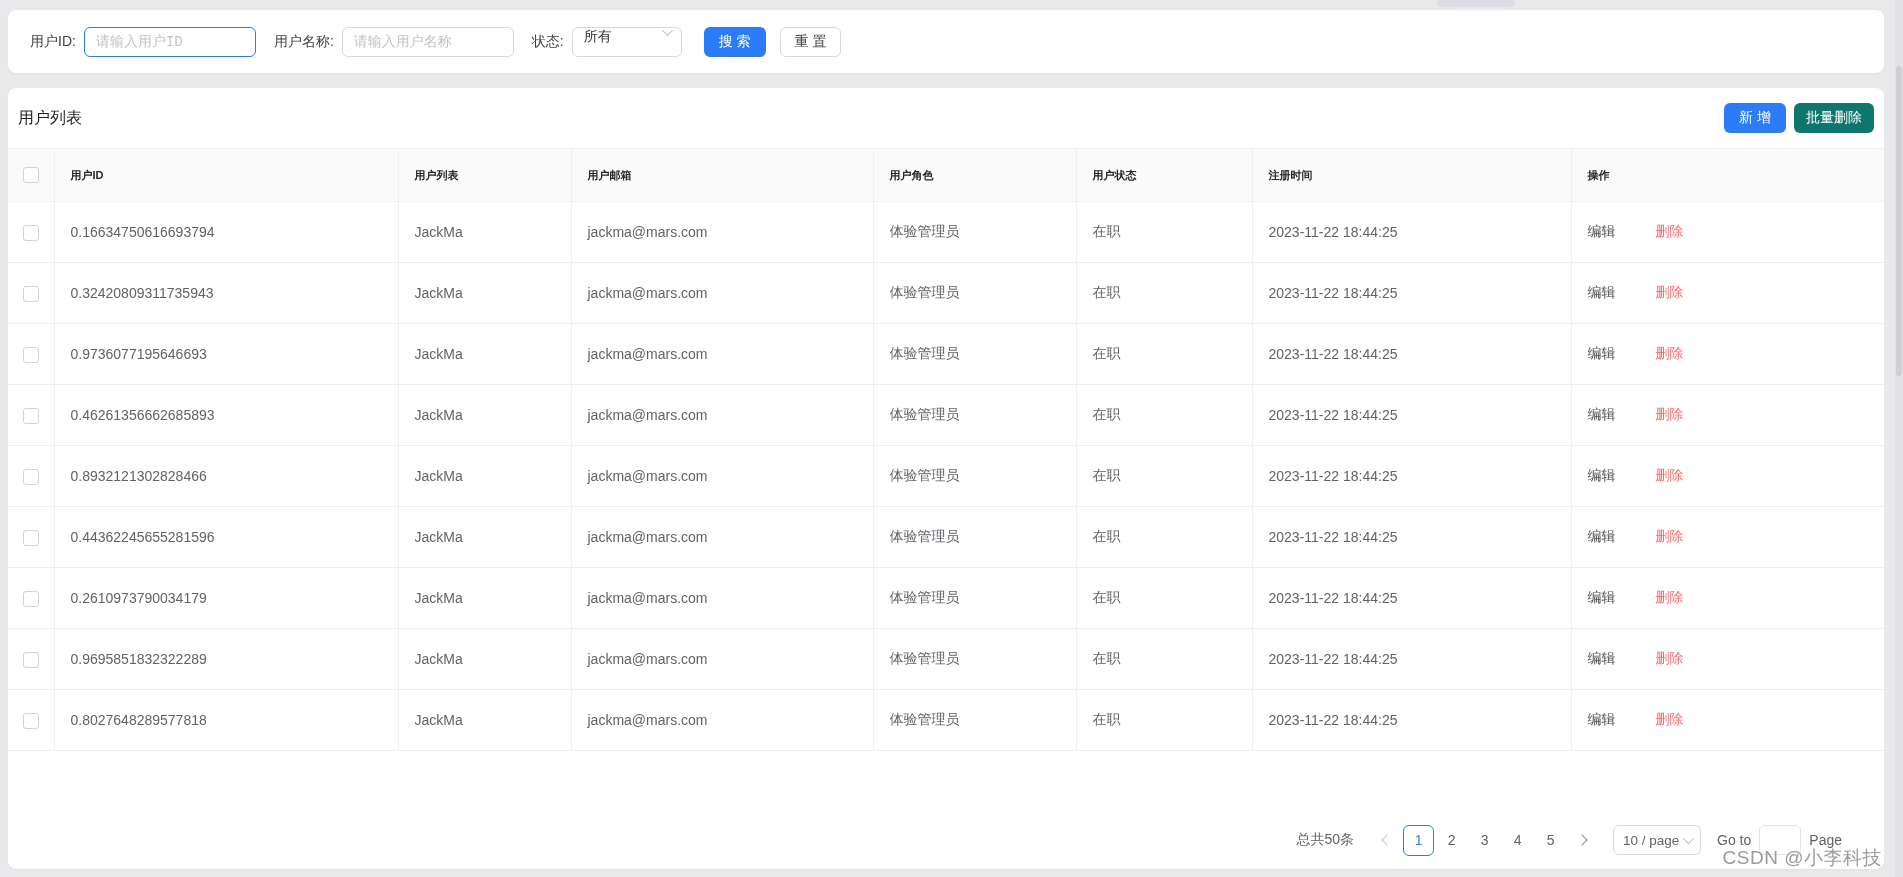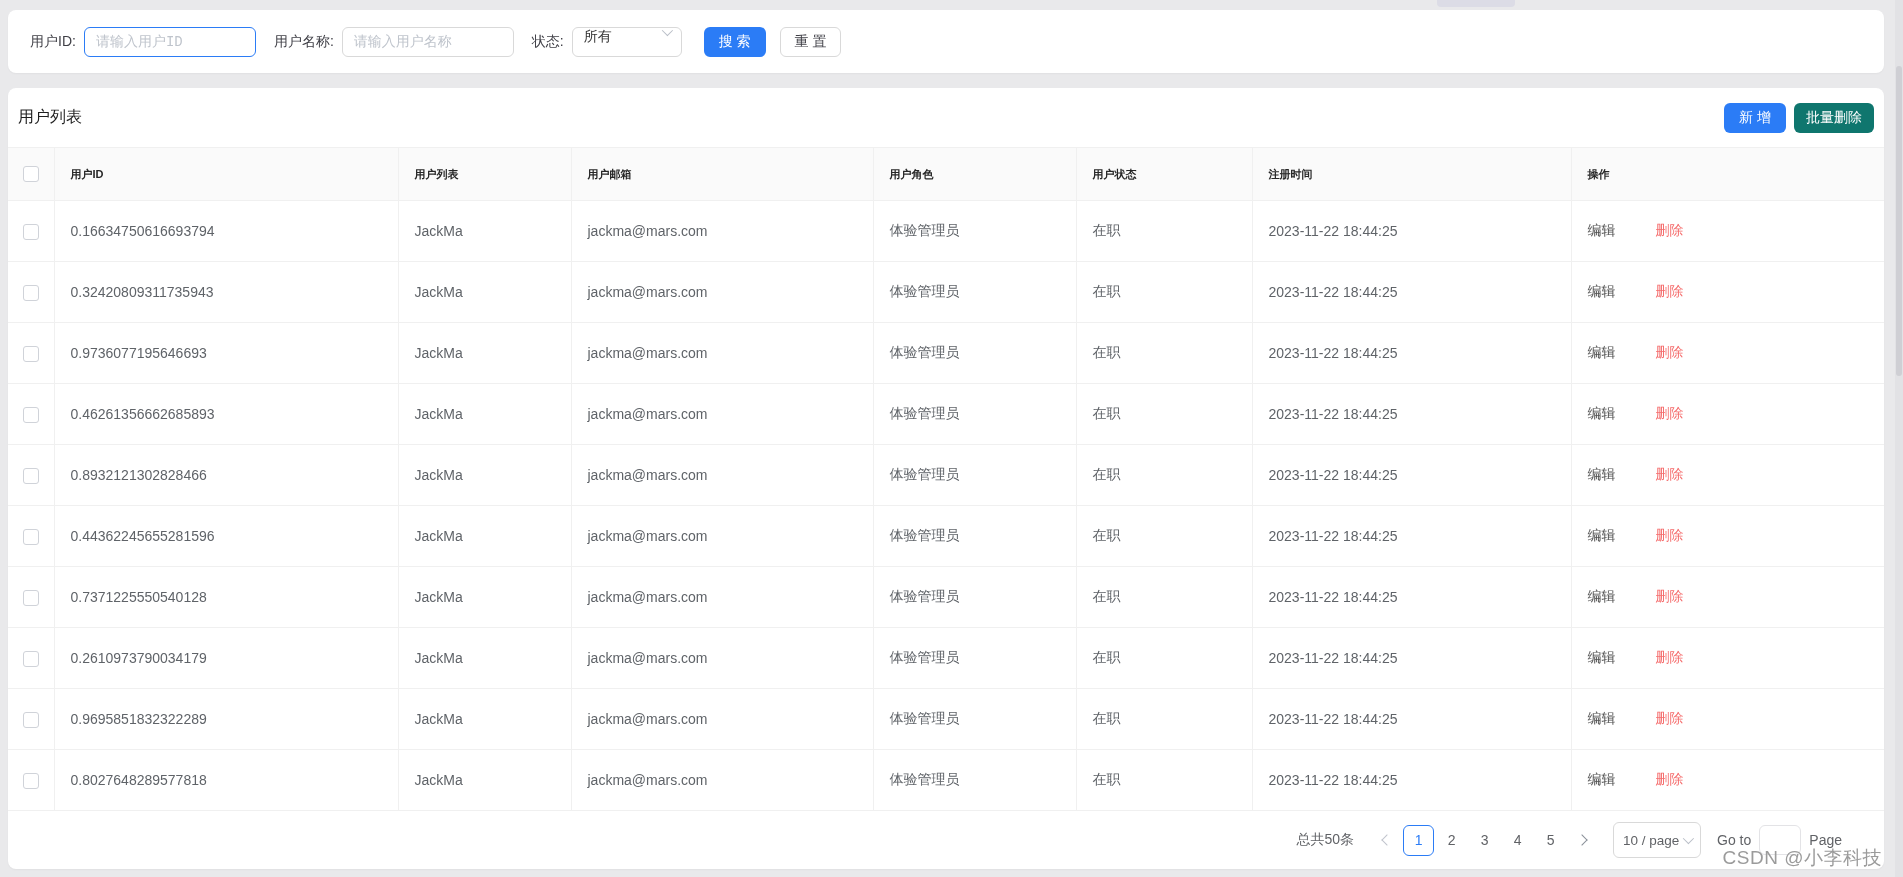--- a/index.html
+++ b/index.html
@@ -60,21 +60,21 @@
   
   .pager { margin-top:auto; display:flex; align-items:center; justify-content:flex-end;
     padding:0 42px 0 0; height:58px; color:#606266;margin-left:15px; }
   .pager .total { margin-right:18px; }
   .pg-arrow { width:30px; height:30px; display:flex; align-items:center; justify-content:center; cursor:pointer; }
   .chev-left { border-left:1.6px solid #c0c4cc; border-bottom:1.6px solid #c0c4cc; transform:rotate(45deg); }
   .chev-right { border-right:1.6px solid #8a9099; border-top:1.6px solid #8a9099; transform:rotate(45deg); }
   .pg-num { min-width:31px; height:31px; display:flex; align-items:center; justify-content:center;
     cursor:pointer; border-radius:6px; margin:0 1px; }
   .pg-num.active { border:1px solid #2b7cf6; color:#2b7cf6; background:#fff; }
-  .size-select { width:88px; height:36px; border:1px solid #d9d9d9; border-radius:6px;
+  .size-select { width:88px; height:30px; border:1px solid #d9d9d9; border-radius:6px;
     display:flex; align-items:center; padding:0 9px; margin-left:16px; cursor:pointer; font-size:13.5px; }
   .size-select .sel-text { flex:1; }
   .goto-label { margin-left:16px; }
   .goto-input { width:42px; height:30px; border:1px solid #e3e3e6; border-radius:6px;
     margin-left:8px; outline:none; text-align:center; font-family:inherit; }
   .page-label { margin-left:8px; }
 
   .watermark { position:absolute; right:21px; bottom:6px; font-size:19px;
     color:#9b9b9b; letter-spacing:0.5px; }
 </style>
@@ -207,33 +207,20 @@
     <td>体验管理员</td>
     <td>在职</td>
     <td>2023-11-22 18:44:25</td>
     <td>
       <span class="link-edit">编辑</span>
       <span class="link-delete">删除</span>
     </td>
   </tr>
         <tr>
     <td class="cb-cell"><span class="checkbox"></span></td>
-    <td>0.7371225550540128</td>
-    <td>JackMa</td>
-    <td>jackma@mars.com</td>
-    <td>体验管理员</td>
-    <td>在职</td>
-    <td>2023-11-22 18:44:25</td>
-    <td>
-      <span class="link-edit">编辑</span>
-      <span class="link-delete">删除</span>
-    </td>
-  </tr>
-        <tr>
-    <td class="cb-cell"><span class="checkbox"></span></td>
     <td>0.2610973790034179</td>
     <td>JackMa</td>
     <td>jackma@mars.com</td>
     <td>体验管理员</td>
     <td>在职</td>
     <td>2023-11-22 18:44:25</td>
     <td>
       <span class="link-edit">编辑</span>
       <span class="link-delete">删除</span>
     </td>

